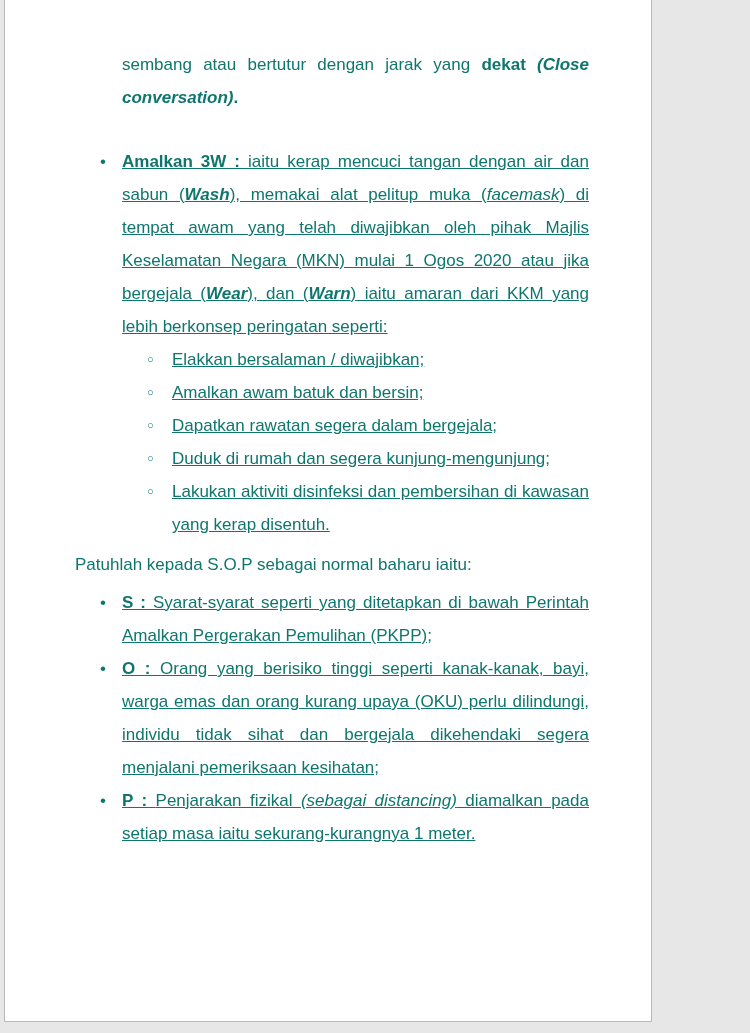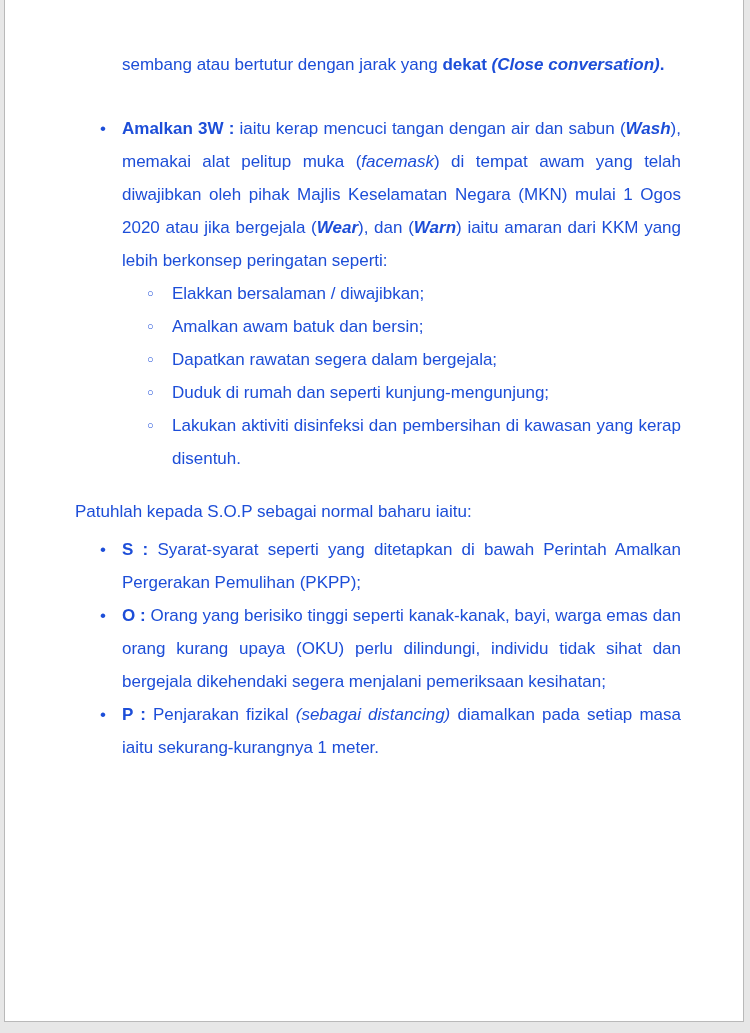--- a/index.html
+++ b/index.html
@@ -13,28 +13,28 @@
   }
   .viewer {
     width: 750px;
     height: 1033px;
     position: relative;
   }
   .paper {
     position: absolute;
     left: 4px;
     top: 0;
-    width: 740px;
+    width: 648px;
     height: 1022px;
     background: #ffffff;
     border: 1px solid #b9b9b9;
     border-top: none;
     box-sizing: border-box;
     padding: 0 62px 0 70px;
-    color: #1d4ed8;
+    color: #0f766e;
     font-size: 17px;
     line-height: 33px;
     overflow: hidden;
   }
   .para { margin: 0; }
   .justify { text-align: justify; }
   .b  { font-weight: bold; }
   .i  { font-style: italic; }
   .bi { font-weight: bold; font-style: italic; }
 
@@ -56,23 +56,23 @@
     width: 22px;
     line-height: 33px;
     font-size: 17px;
   }
   .list-l2 .li .marker {
     flex: 0 0 25px;
     width: 25px;
     font-size: 11px;
     line-height: 33px;
   }
-  .li .li-text { flex: 1 1 auto; }
+  .li .li-text { flex: 1 1 auto; text-decoration: underline; }
 
-  .p-patuhlah { margin-top: 20px; }
+  .p-patuhlah { margin-top: 7px; }
   .p-kkm { margin-top: 26px; }
 </style>
 </head>
 <body>
 
 <div class="viewer">
   <div class="paper">
 
     <p class="para justify p-continued"><span>sembang atau bertutur dengan jarak yang </span><span class="b">dekat </span><span class="bi">(Close conversation)</span><span class="b">.</span></p>
 
@@ -91,21 +91,21 @@
       <div class="li">
         <span class="marker">○</span>
         <div class="li-text">Amalkan awam batuk dan bersin;</div>
       </div>
       <div class="li">
         <span class="marker">○</span>
         <div class="li-text">Dapatkan rawatan segera dalam bergejala;</div>
       </div>
       <div class="li">
         <span class="marker">○</span>
-        <div class="li-text">Duduk di rumah dan seperti kunjung-mengunjung;</div>
+        <div class="li-text">Duduk di rumah dan segera kunjung-mengunjung;</div>
       </div>
       <div class="li">
         <span class="marker">○</span>
         <div class="li-text justify">Lakukan aktiviti disinfeksi dan pembersihan di kawasan yang kerap disentuh.</div>
       </div>
     </div>
 
     <p class="para p-patuhlah">Patuhlah kepada S.O.P sebagai normal baharu iaitu:</p>
 
     <div class="list list-sop">

